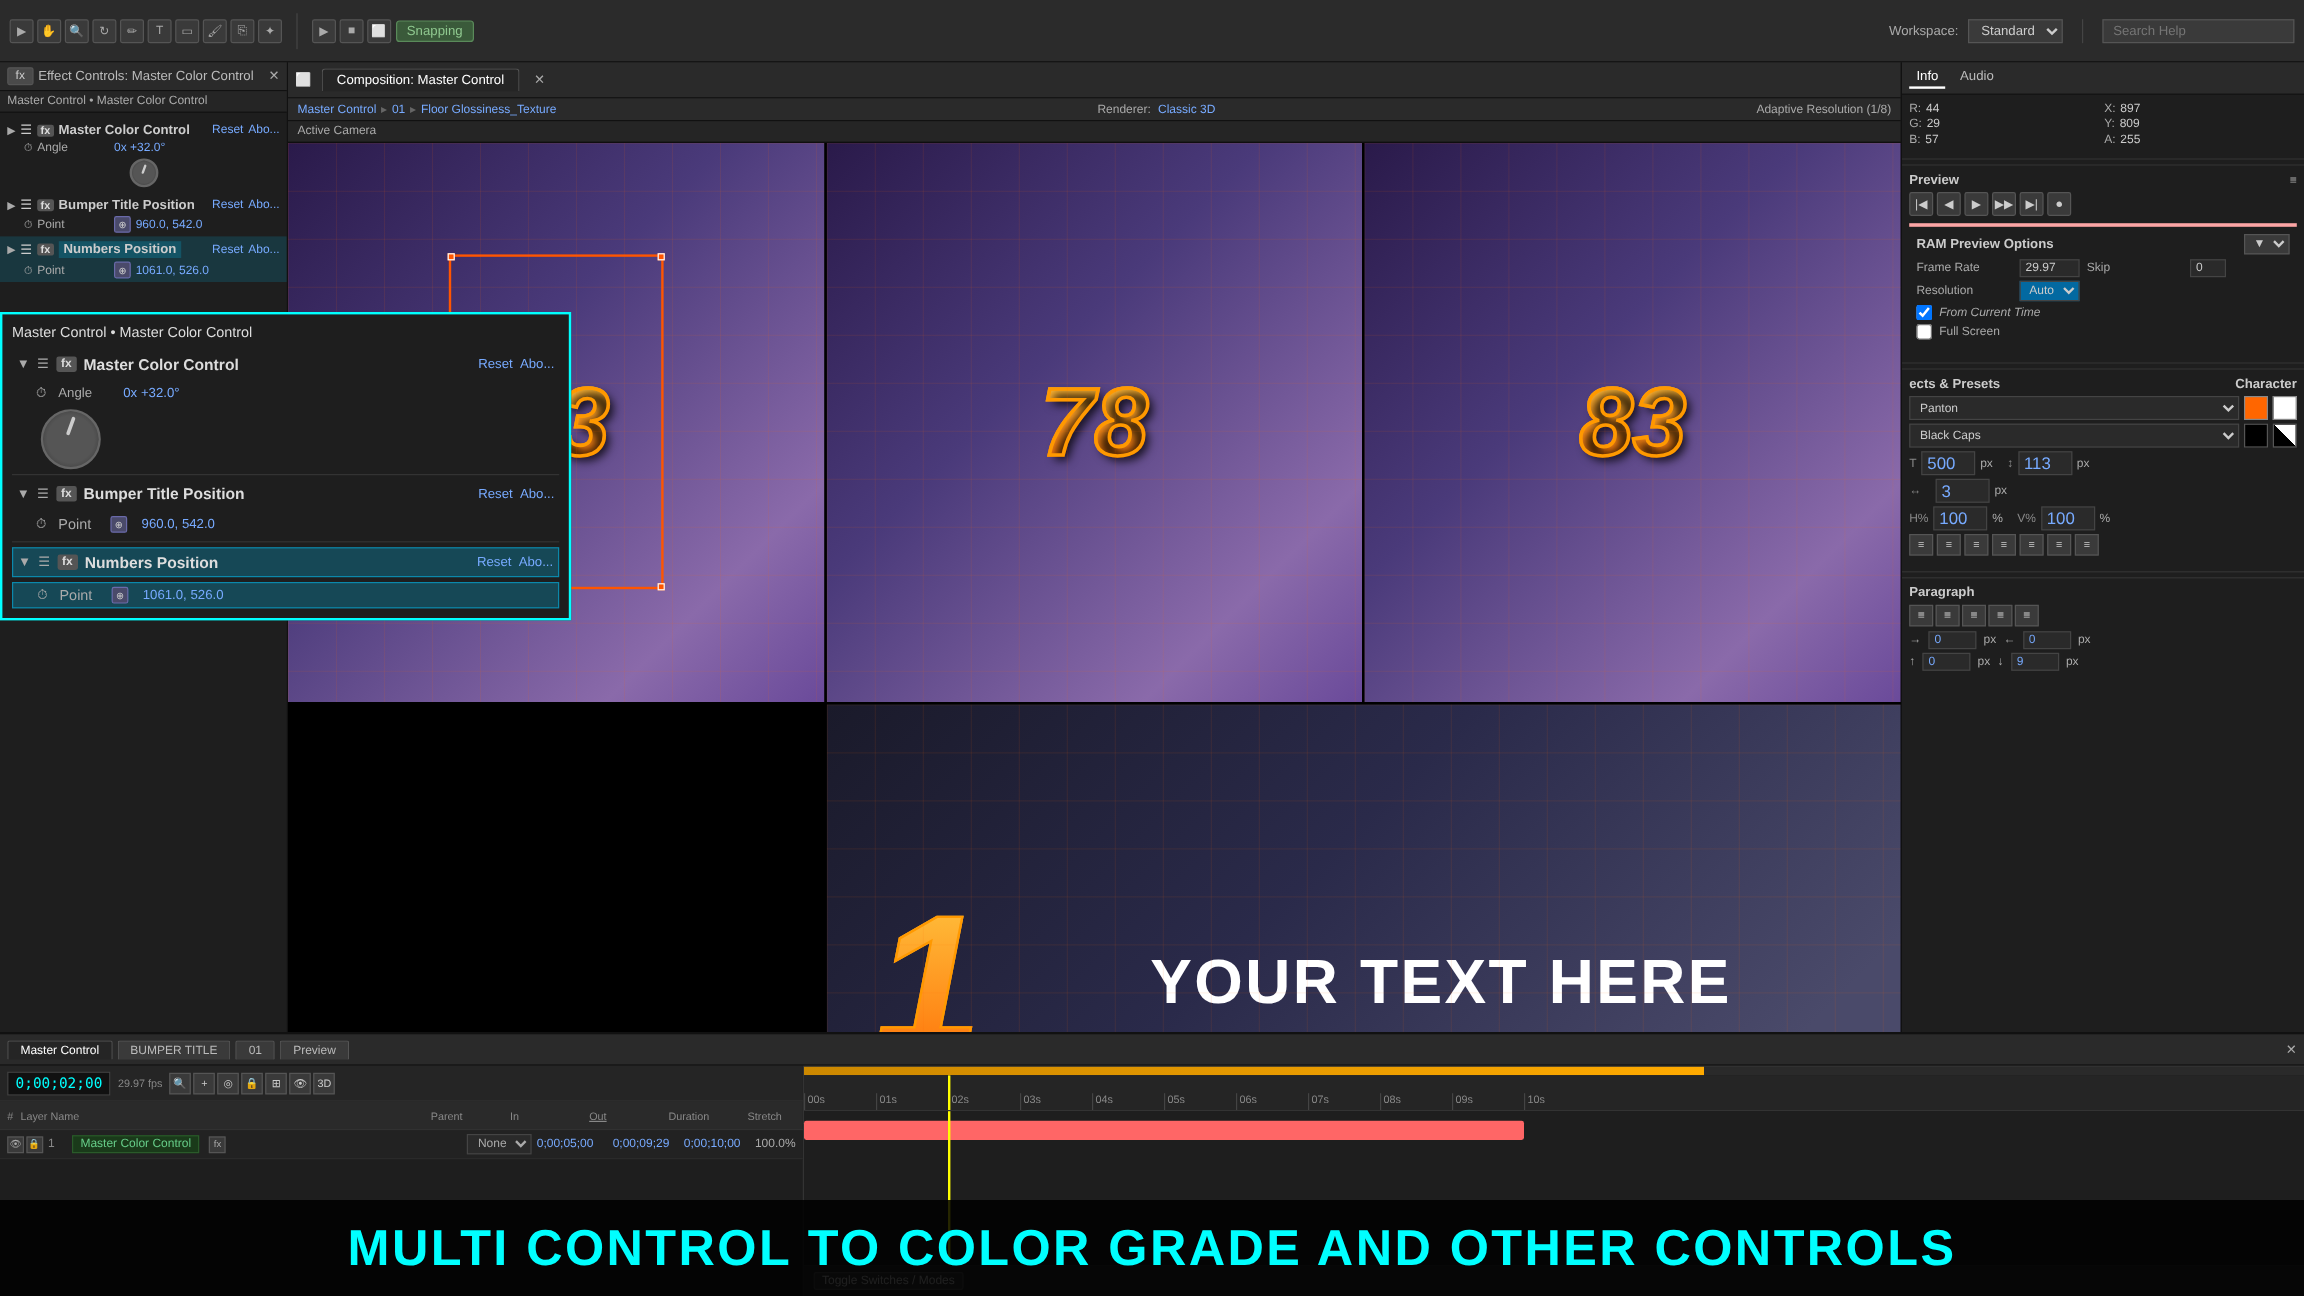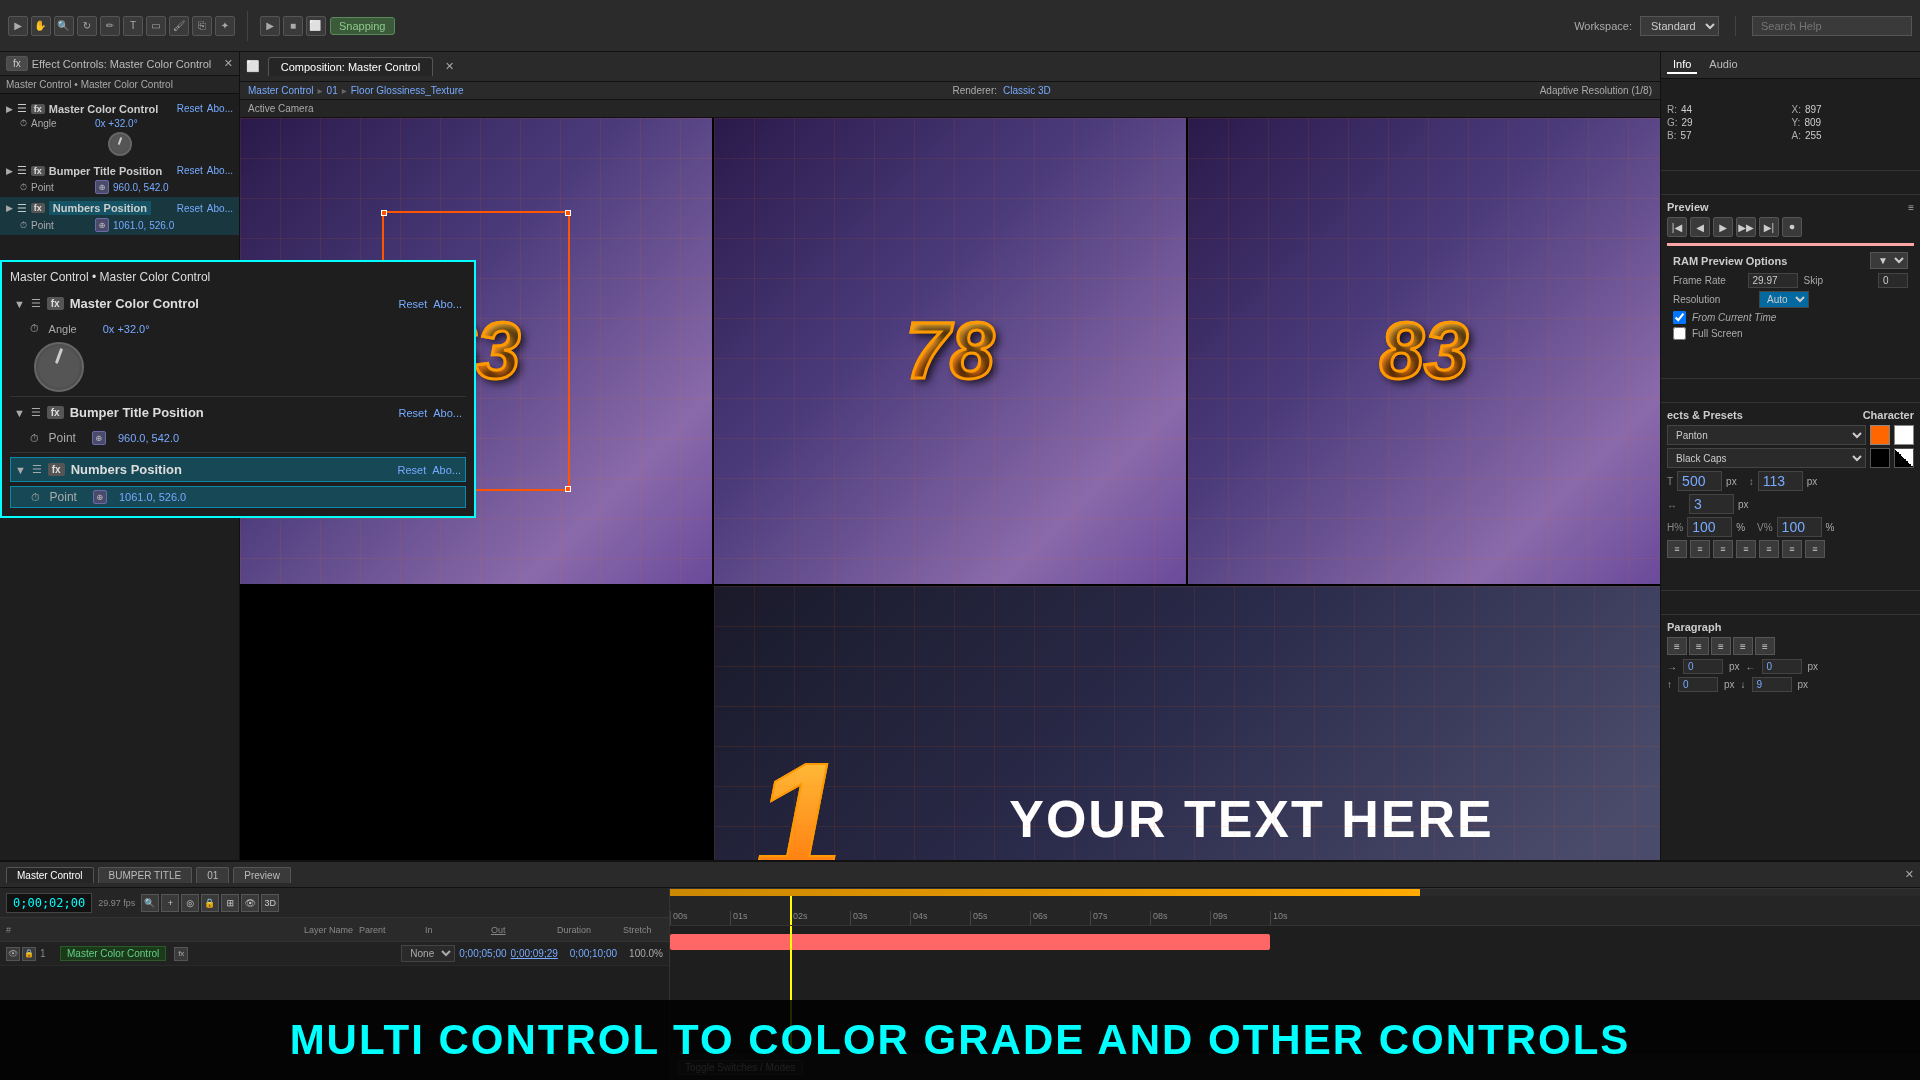--- a/index.html
+++ b/index.html
@@ -485,27 +485,26 @@
       border: 1px solid #5a5a8a;
       color: #9a9aff;
       padding: 1px 8px;
       font-size: 10px;
       cursor: pointer;
       border-radius: 2px;
     }
 
     
     #right-panel {
-      width: 260px;
+      width: 336px;
       background: #1e1e1e;
       border-left: 1px solid #111;
       display: flex;
       flex-direction: column;
       flex-shrink: 0;
-      gap: 19px;
     }
     .right-panel-header {
       background: #2a2a2a;
       border-bottom: 1px solid #111;
       display: flex;
       gap: 6px;
       padding: 4px 6px;
     }
     .right-tab {
       font-size: 11px;
@@ -1367,41 +1366,41 @@
           <div class="lc-btn">+</div>
           <div class="lc-btn">◎</div>
           <div class="lc-btn">🔒</div>
           <div class="lc-btn">⊞</div>
           <div class="lc-btn">👁</div>
           <div class="lc-btn">3D</div>
         </div>
       </div>
       <div class="layer-header-row">
         <span class="lh-col">#</span>
-        <span class="lh-col" style="flex:1;text-align:right;">Layer Name</span>
+        <span class="lh-col" style="flex:1;">Layer Name</span>
         <span class="lh-col" style="width:60px;">Parent</span>
         <span class="lh-col" style="width:60px;">In</span>
         <span class="lh-col" style="width:60px;text-decoration:underline;">Out</span>
         <span class="lh-col" style="width:60px;">Duration</span>
         <span class="lh-col" style="width:40px;">Stretch</span>
       </div>
       <div class="layer-row">
         <div class="layer-visibility-btns">
           <div class="vis-btn">👁</div>
           <div class="vis-btn">🔒</div>
         </div>
         <span class="layer-num">1</span>
         <div class="layer-name">Master Color Control</div>
         <div style="display:flex; align-items:center; gap:2px; margin-left:4px;">
           <div class="vis-btn">fx</div>
         </div>
         <div style="flex:1;"></div>
         <select class="layer-parent"><option>None</option></select>
         <span class="layer-time-val">0;00;05;00</span>
-        <span class="layer-time-val" style="margin-left:0;text-decoration:underline;">0;00;09;29</span>
+        <span class="layer-time-val" style="margin-left:12px;">0;00;09;29</span>
         <span class="layer-time-val" style="margin-left:8px;">0;00;10;00</span>
         <span class="layer-stretch-val" style="margin-left:8px;">100.0%</span>
       </div>
     </div>
 
     <div class="timeline-right">
 
       <div class="timeline-progress-bar">
         <div class="timeline-progress-fill"></div>
       </div>

